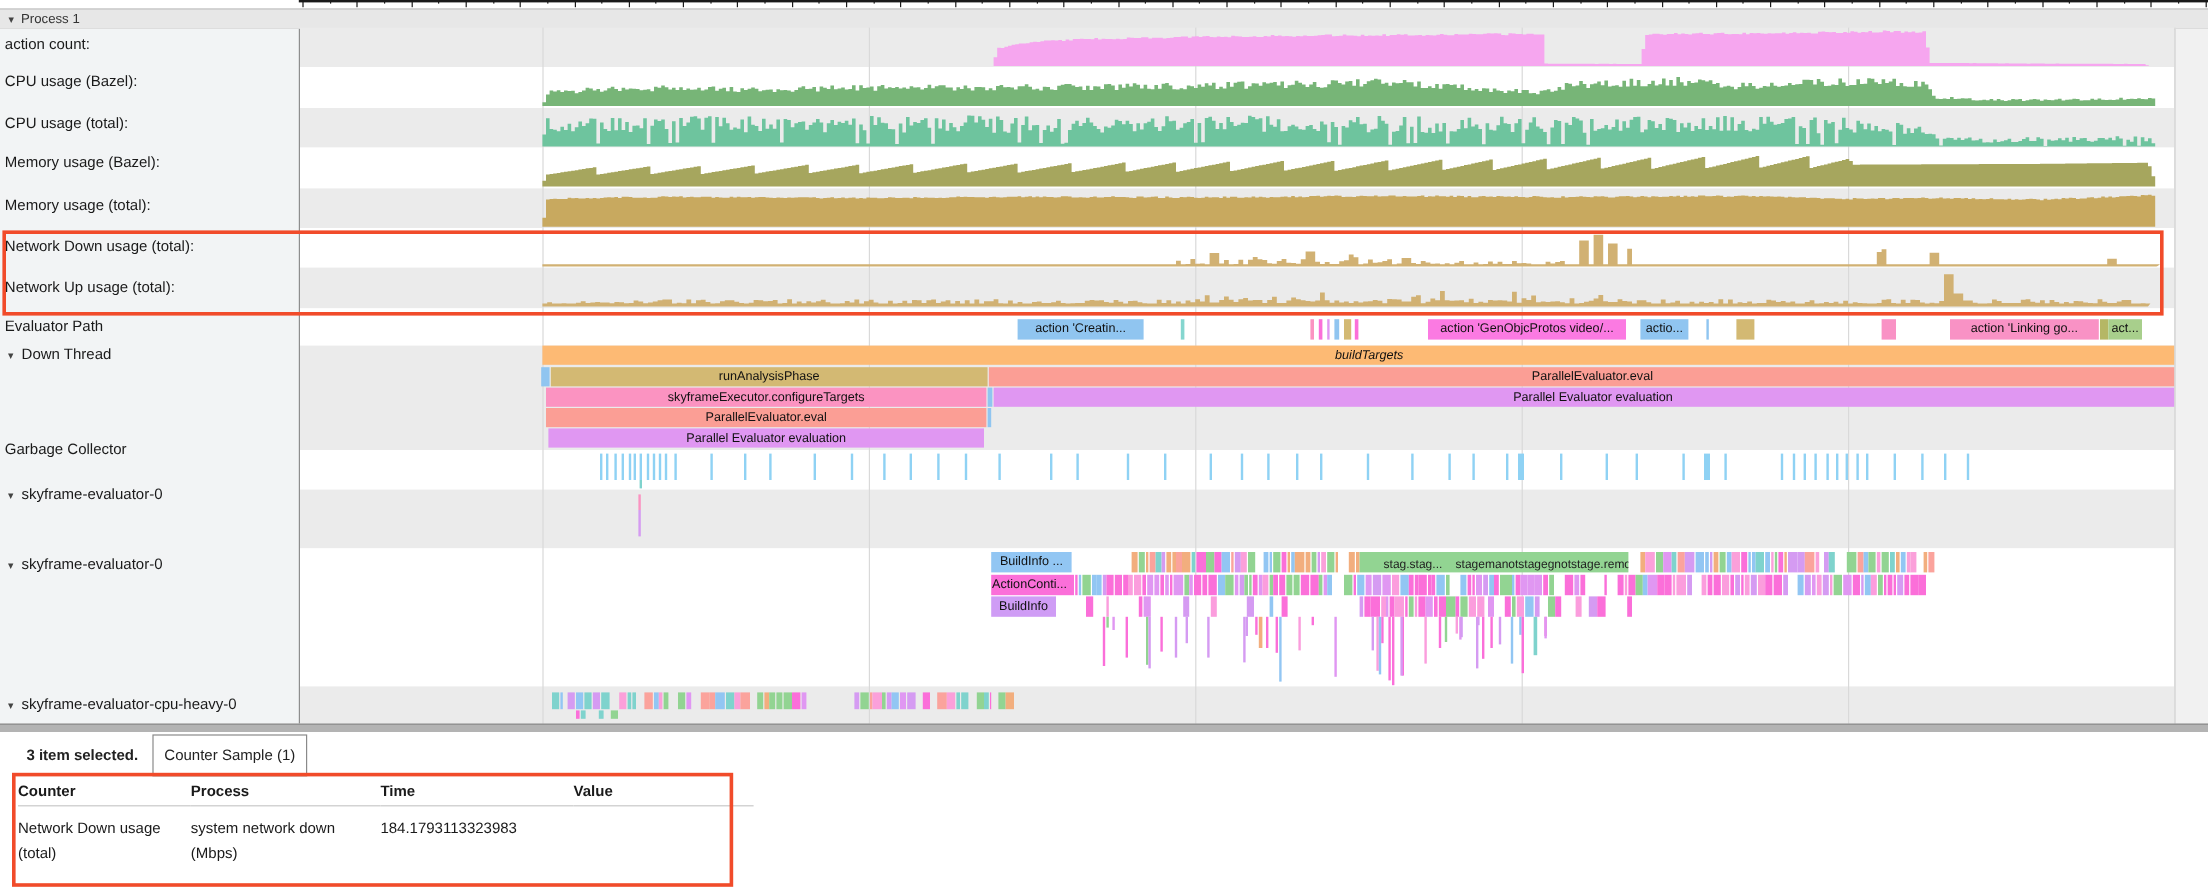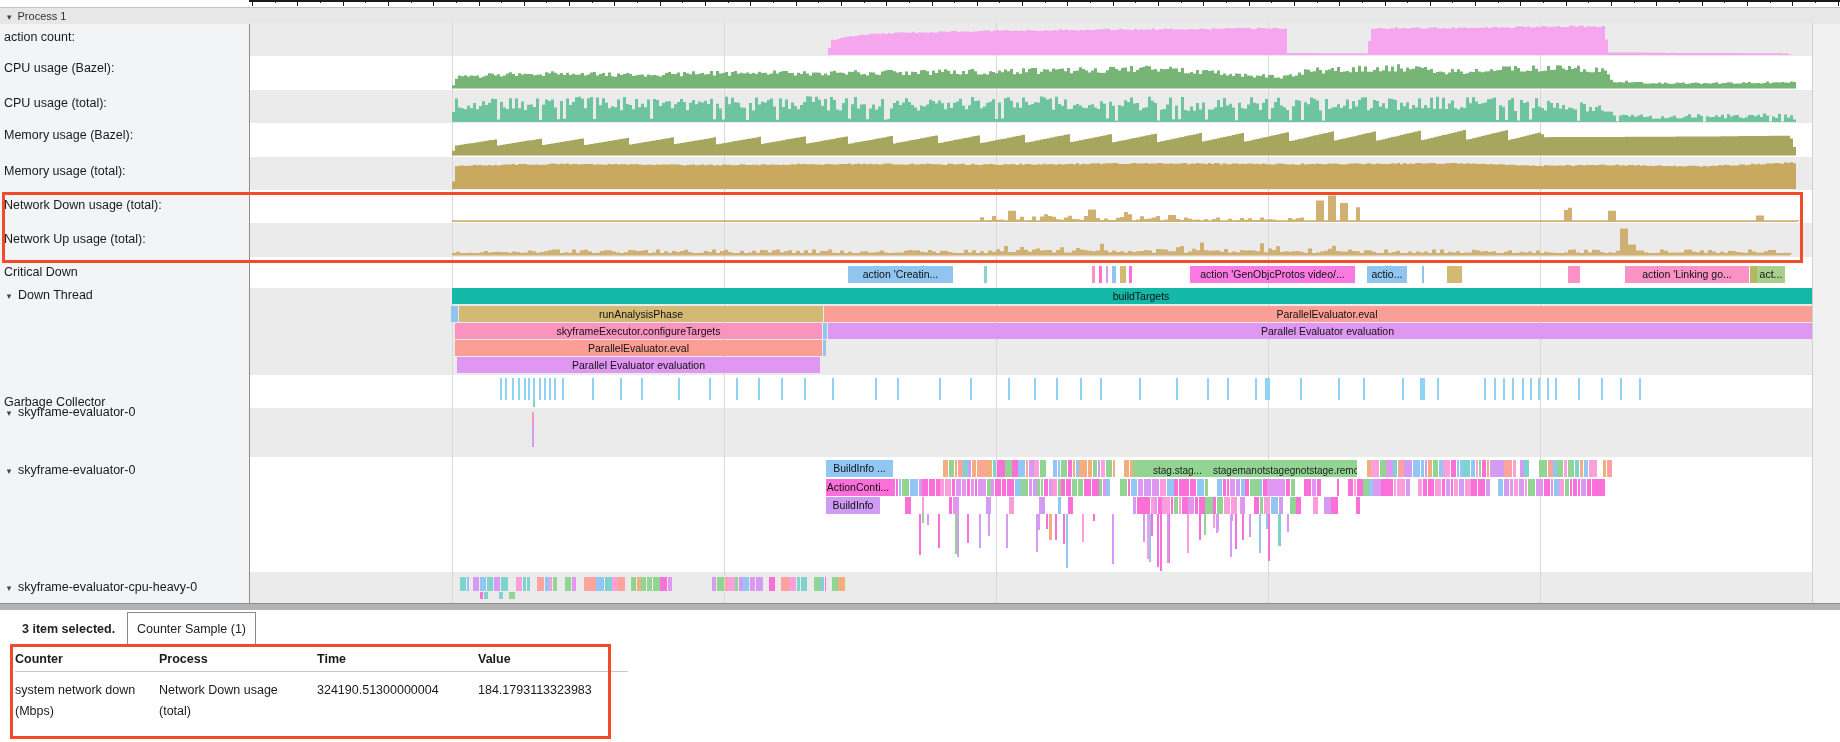--- a/index.html
+++ b/index.html
@@ -153,21 +153,21 @@
       <div class="bar" style="left: 1120px; top: 266px; width: 6px; height: 17px; background: rgb(211, 185, 115); line-height: 17px; position: absolute;"></div>
       <div class="bar" style="left: 1129px; top: 266px; width: 3px; height: 17px; background: rgb(251, 111, 217); line-height: 17px; position: absolute;"></div>
       <div class="bar" style="left: 1190px; top: 266px; width: 165px; height: 17px; background: rgb(251, 122, 226); line-height: 17px; position: absolute;"><span>action 'GenObjcProtos video/...</span></div>
       <div class="bar" style="left: 1367px; top: 266px; width: 40px; height: 17px; background: rgb(144, 197, 240); line-height: 17px; position: absolute;"><span>actio...</span></div>
       <div class="bar" style="left: 1422px; top: 266px; width: 2px; height: 17px; background: rgb(144, 197, 240); line-height: 17px; position: absolute;"></div>
       <div class="bar" style="left: 1447px; top: 266px; width: 15px; height: 17px; background: rgb(211, 185, 115); line-height: 17px; position: absolute;"></div>
       <div class="bar" style="left: 1568px; top: 266px; width: 12px; height: 17px; background: rgb(249, 146, 197); line-height: 17px; position: absolute;"></div>
       <div class="bar" style="left: 1625px; top: 266px; width: 124px; height: 17px; background: rgb(249, 146, 197); line-height: 17px; position: absolute;"><span>action 'Linking go...</span></div>
       <div class="bar" style="left: 1750px; top: 266px; width: 7px; height: 17px; background: rgb(181, 183, 101); line-height: 17px; position: absolute;"></div>
       <div class="bar" style="left: 1757px; top: 266px; width: 28px; height: 17px; background: rgb(168, 207, 140); line-height: 17px; position: absolute;"><span>act...</span></div>
-      <div class="bar" style="left: 452px; top: 288px; width: 1378px; height: 16px; background: #14b8a6; line-height: 16px; position: absolute;"><span>buildTargets</span></div>
+      <div class="bar" style="left: 452px; top: 288px; width: 1378px; height: 16px; background: #fdba74; line-height: 16px; position: absolute; font-style: italic;"><span>buildTargets</span></div>
       <div class="bar" style="left: 451px; top: 305.7px; width: 7px; height: 16px; background: rgb(144, 197, 240); line-height: 16px; position: absolute;"></div>
       <div class="bar" style="left: 459px; top: 305.7px; width: 364px; height: 16px; background: rgb(211, 185, 115); line-height: 16px; position: absolute;"><span>runAnalysisPhase</span></div>
       <div class="bar" style="left: 824px; top: 305.7px; width: 1006px; height: 16px; background: rgb(251, 158, 149); line-height: 16px; position: absolute;"><span>ParallelEvaluator.eval</span></div>
       <div class="bar" style="left: 455px; top: 322.7px; width: 367px; height: 16px; background: rgb(251, 147, 193); line-height: 16px; position: absolute;"><span>skyframeExecutor.configureTargets</span></div>
       <div class="bar" style="left: 823px; top: 322.7px; width: 4px; height: 16px; background: rgb(144, 197, 240); line-height: 16px; position: absolute;"></div>
       <div class="bar" style="left: 828px; top: 322.7px; width: 999px; height: 16px; background: rgb(224, 151, 242); line-height: 16px; position: absolute;"><span>Parallel Evaluator evaluation</span></div>
       <div class="bar" style="left: 455px; top: 340px; width: 367px; height: 16px; background: rgb(251, 158, 149); line-height: 16px; position: absolute;"><span>ParallelEvaluator.eval</span></div>
       <div class="bar" style="left: 823px; top: 340px; width: 3px; height: 16px; background: rgb(144, 197, 240); line-height: 16px; position: absolute;"></div>
       <div class="bar" style="left: 457px; top: 357px; width: 363px; height: 16px; background: rgb(224, 151, 242); line-height: 16px; position: absolute;"><span>Parallel Evaluator evaluation</span></div>
       <div style="left: 500px; top: 378px; width: 2px; height: 22px; background: rgb(143, 210, 244); position: absolute;"></div>
@@ -573,38 +573,37 @@
       <div style="left: 509.3px; top: 592px; width: 5.5px; height: 7px; background: rgb(146, 212, 146); position: absolute;"></div>
     </div>
   <div id="sidebar">
       <div class="side-label" style="left: 4px; top: 13px; position: absolute;"><span>action count:</span></div>
       <div class="side-label" style="left: 4px; top: 44px; position: absolute;"><span>CPU usage (Bazel):</span></div>
       <div class="side-label" style="left: 4px; top: 79px; position: absolute;"><span>CPU usage (total):</span></div>
       <div class="side-label" style="left: 4px; top: 111px; position: absolute;"><span>Memory usage (Bazel):</span></div>
       <div class="side-label" style="left: 4px; top: 147px; position: absolute;"><span>Memory usage (total):</span></div>
       <div class="side-label" style="left: 4px; top: 181px; position: absolute;"><span>Network Down usage (total):</span></div>
       <div class="side-label" style="left: 4px; top: 215px; position: absolute;"><span>Network Up usage (total):</span></div>
-      <div class="side-label" style="left: 4px; top: 248px; position: absolute;"><span>Critical Down</span></div>
+      <div class="side-label" style="left: 4px; top: 248px; position: absolute;"><span>Evaluator Path</span></div>
       <div class="side-label" style="left: 0px; top: 271px; position: absolute;"><span class="tri">▾</span><span>Down Thread</span></div>
-      <div class="side-label" style="left: 4px; top: 378px; position: absolute;"><span>Garbage Collector</span></div>
+      <div class="side-label" style="left: 4px; top: 350px; position: absolute;"><span>Garbage Collector</span></div>
       <div class="side-label" style="left: 0px; top: 388px; position: absolute;"><span class="tri">▾</span><span>skyframe-evaluator-0</span></div>
       <div class="side-label" style="left: 0px; top: 446px; position: absolute;"><span class="tri">▾</span><span>skyframe-evaluator-0</span></div>
       <div class="side-label" style="left: 0px; top: 563px; position: absolute;"><span class="tri">▾</span><span>skyframe-evaluator-cpu-heavy-0</span></div>
     </div>
   <div id="right-gutter" class="abs" style="left:1812px;top:24px;width:28px;height:579px;background:#f1f1f1;border-left:1px solid #d0d0d0;"></div>
   <div id="divider"></div>
   <div id="bottom-panel">
     <div id="status-text">3 item selected.</div>
     <div id="detail-tab">Counter Sample (1)</div>
     <div id="detail-table">
         <div class="th">Counter</div>
         <div class="th">Process</div>
         <div class="th">Time</div>
         <div class="th">Value</div>
+        <div class="td">Network Down usage (total)</div>
         <div class="td">system network down (Mbps)</div>
-        <div class="td">Network Down usage (total)</div>
-        <div class="td">324190.51300000004</div>
         <div class="td">184.1793113323983</div>
       </div>
   </div>
 <div class="ann" style="left: 2px; top: 192px; width: 1801px; height: 71px; position: absolute; border-color: rgb(241, 75, 42);"></div>
     <div class="ann" style="left: 10px; top: 644px; width: 601px; height: 95px; position: absolute; border-color: rgb(241, 75, 42);"></div>
   </div>
 
 </body></html>

